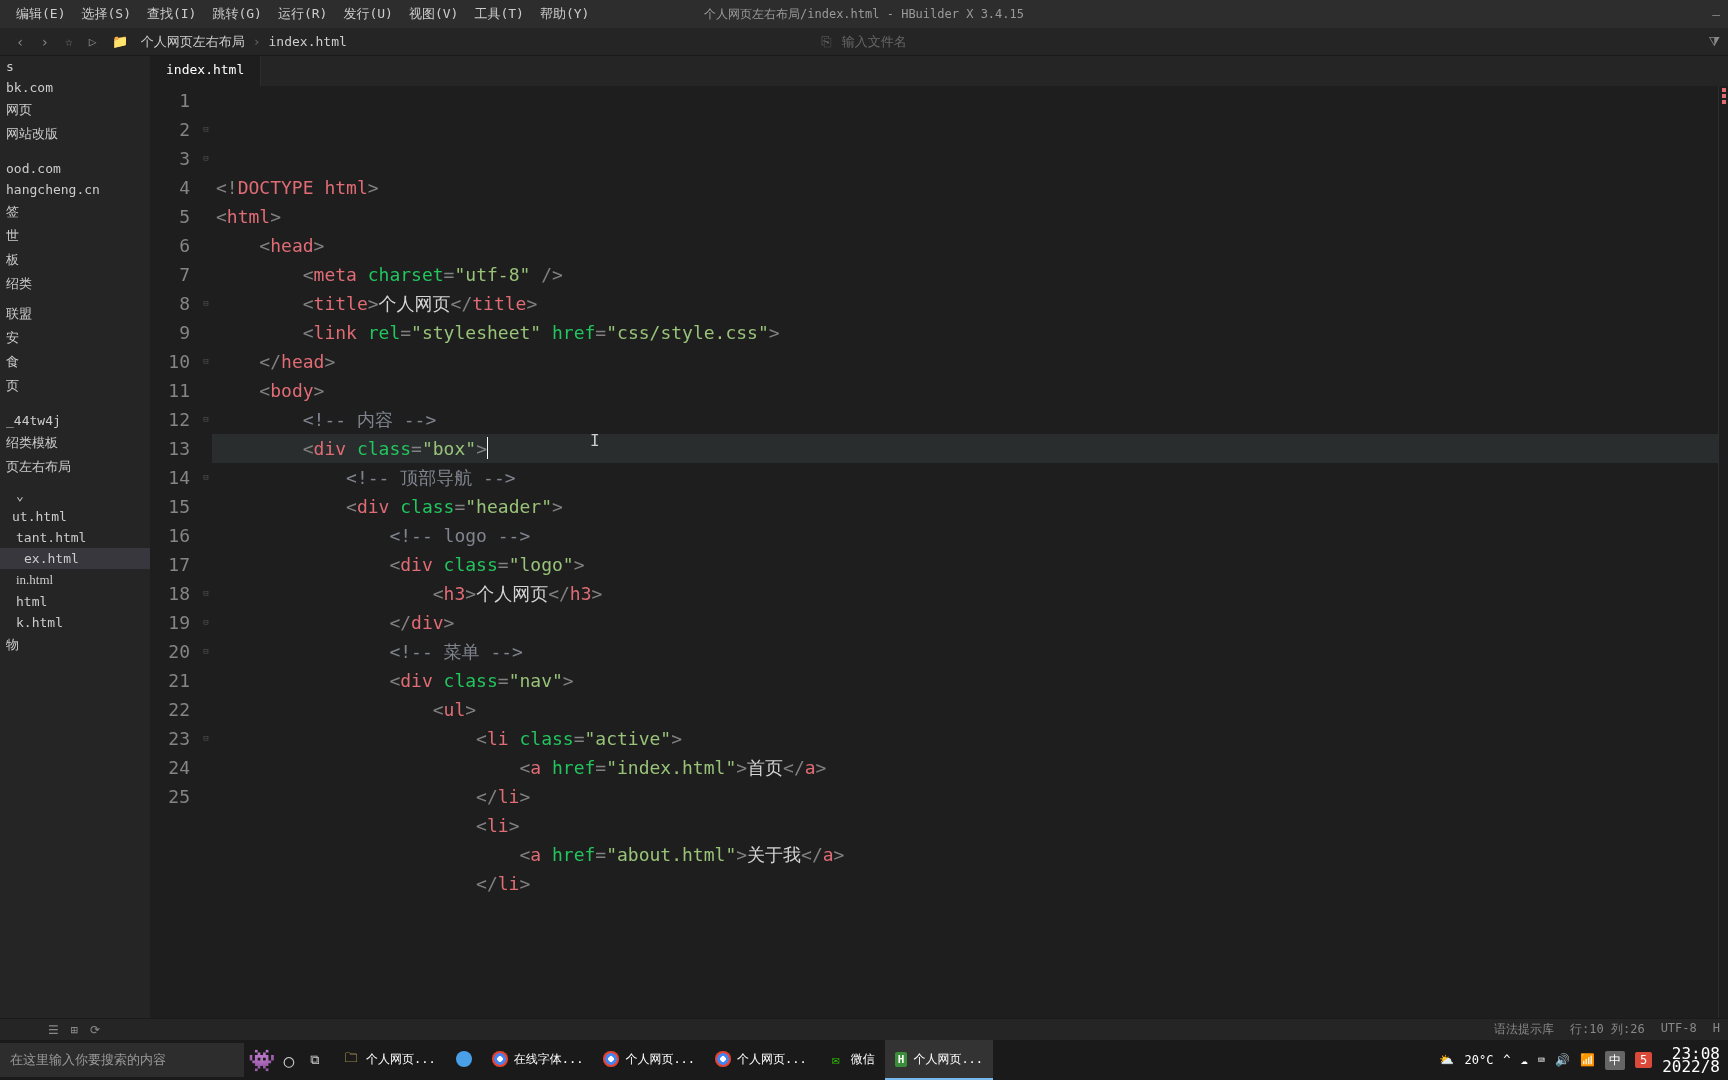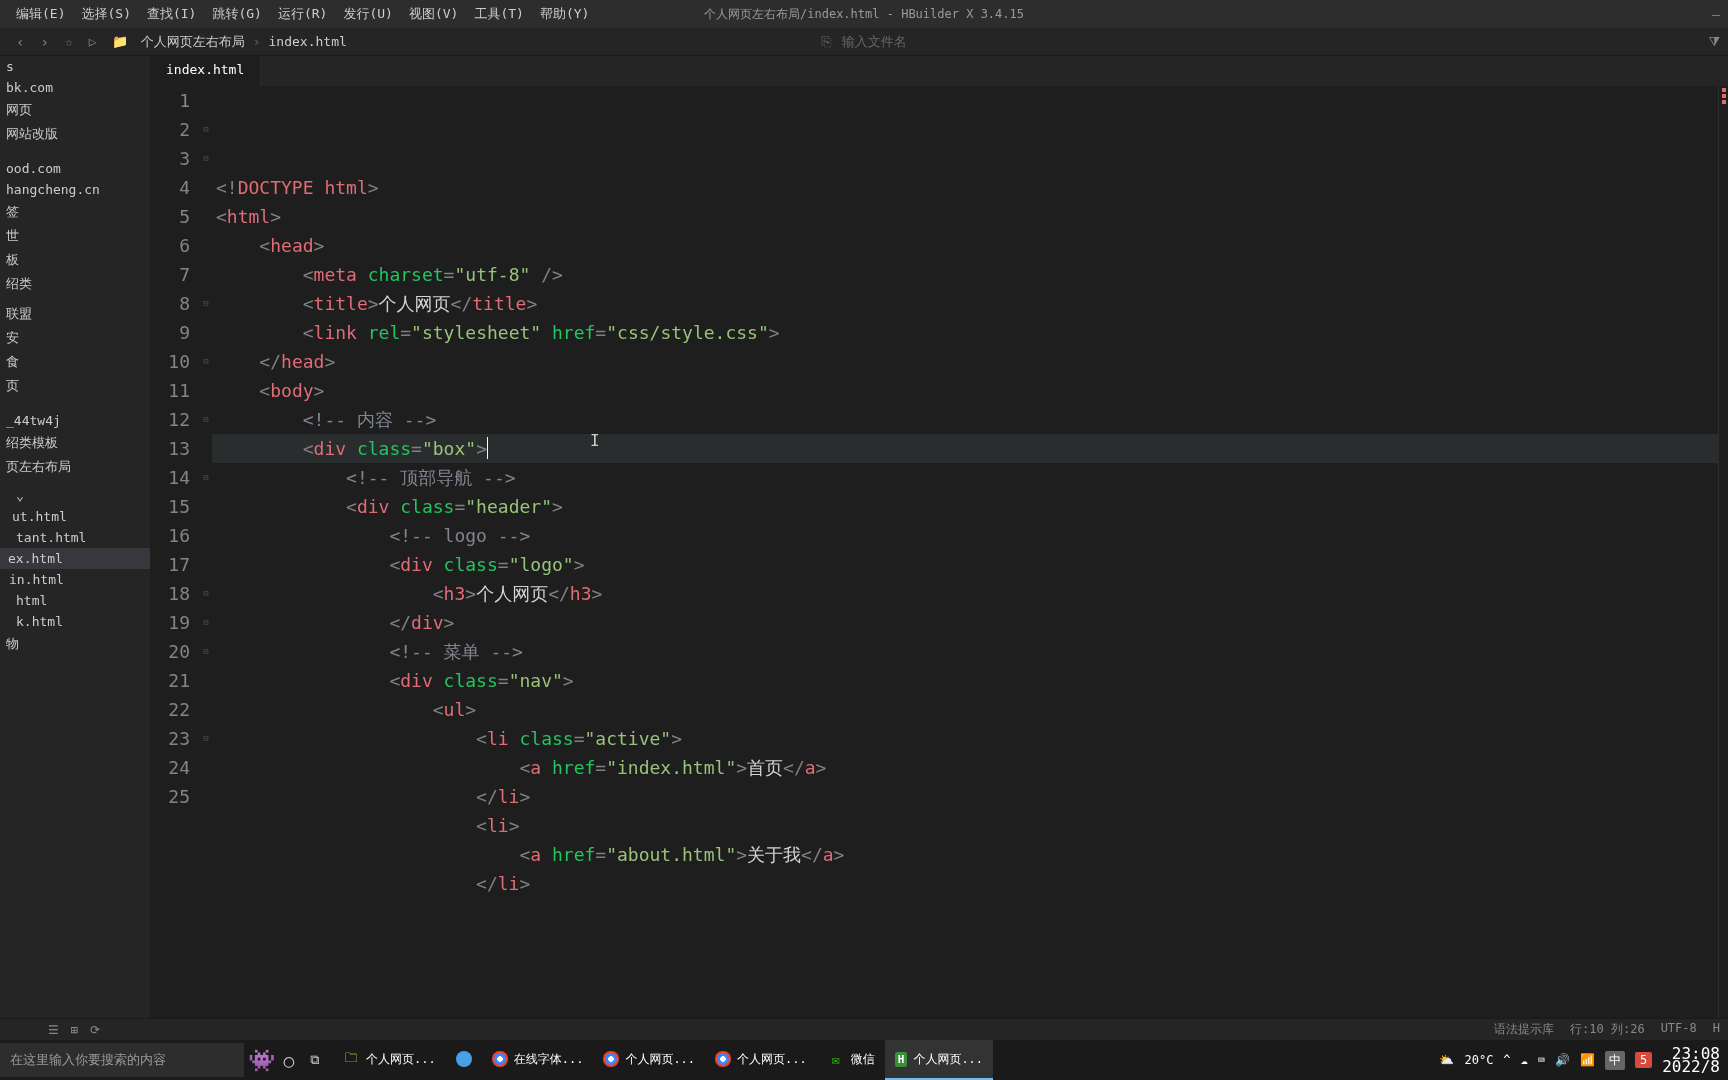--- a/index.html
+++ b/index.html
@@ -302,22 +302,22 @@
       <div class="tree-item">页</div>
       <div class="tree-item"></div>
       <div class="tree-item"></div>
       <div class="tree-item">_44tw4j</div>
       <div class="tree-item">绍类模板</div>
       <div class="tree-item">页左右布局</div>
       <div class="tree-item"></div>
       <div class="tree-item" style="padding-left: 16px;">⌄</div>
       <div class="tree-item" style="padding-left: 12px;">ut.html</div>
       <div class="tree-item" style="padding-left: 16px;">tant.html</div>
-      <div class="tree-item active" style="padding-left: 8px;">ex.html</div>
-      <div class="tree-item" style="padding-left: 9px;">in.html</div>
+      <div class="tree-item active" style="padding-left: 24px;">ex.html</div>
+      <div class="tree-item" style="padding-left: 16px; font-family: Liberation Serif, serif;">in.html</div>
       <div class="tree-item" style="padding-left: 16px;">html</div>
       <div class="tree-item" style="padding-left: 16px;">k.html</div>
       <div class="tree-item">物</div>
     </div>
 
   <div class="editor-area">
     <div class="tabs">
       <div class="tab active">index.html</div>
     </div>
     <div class="code-area">

